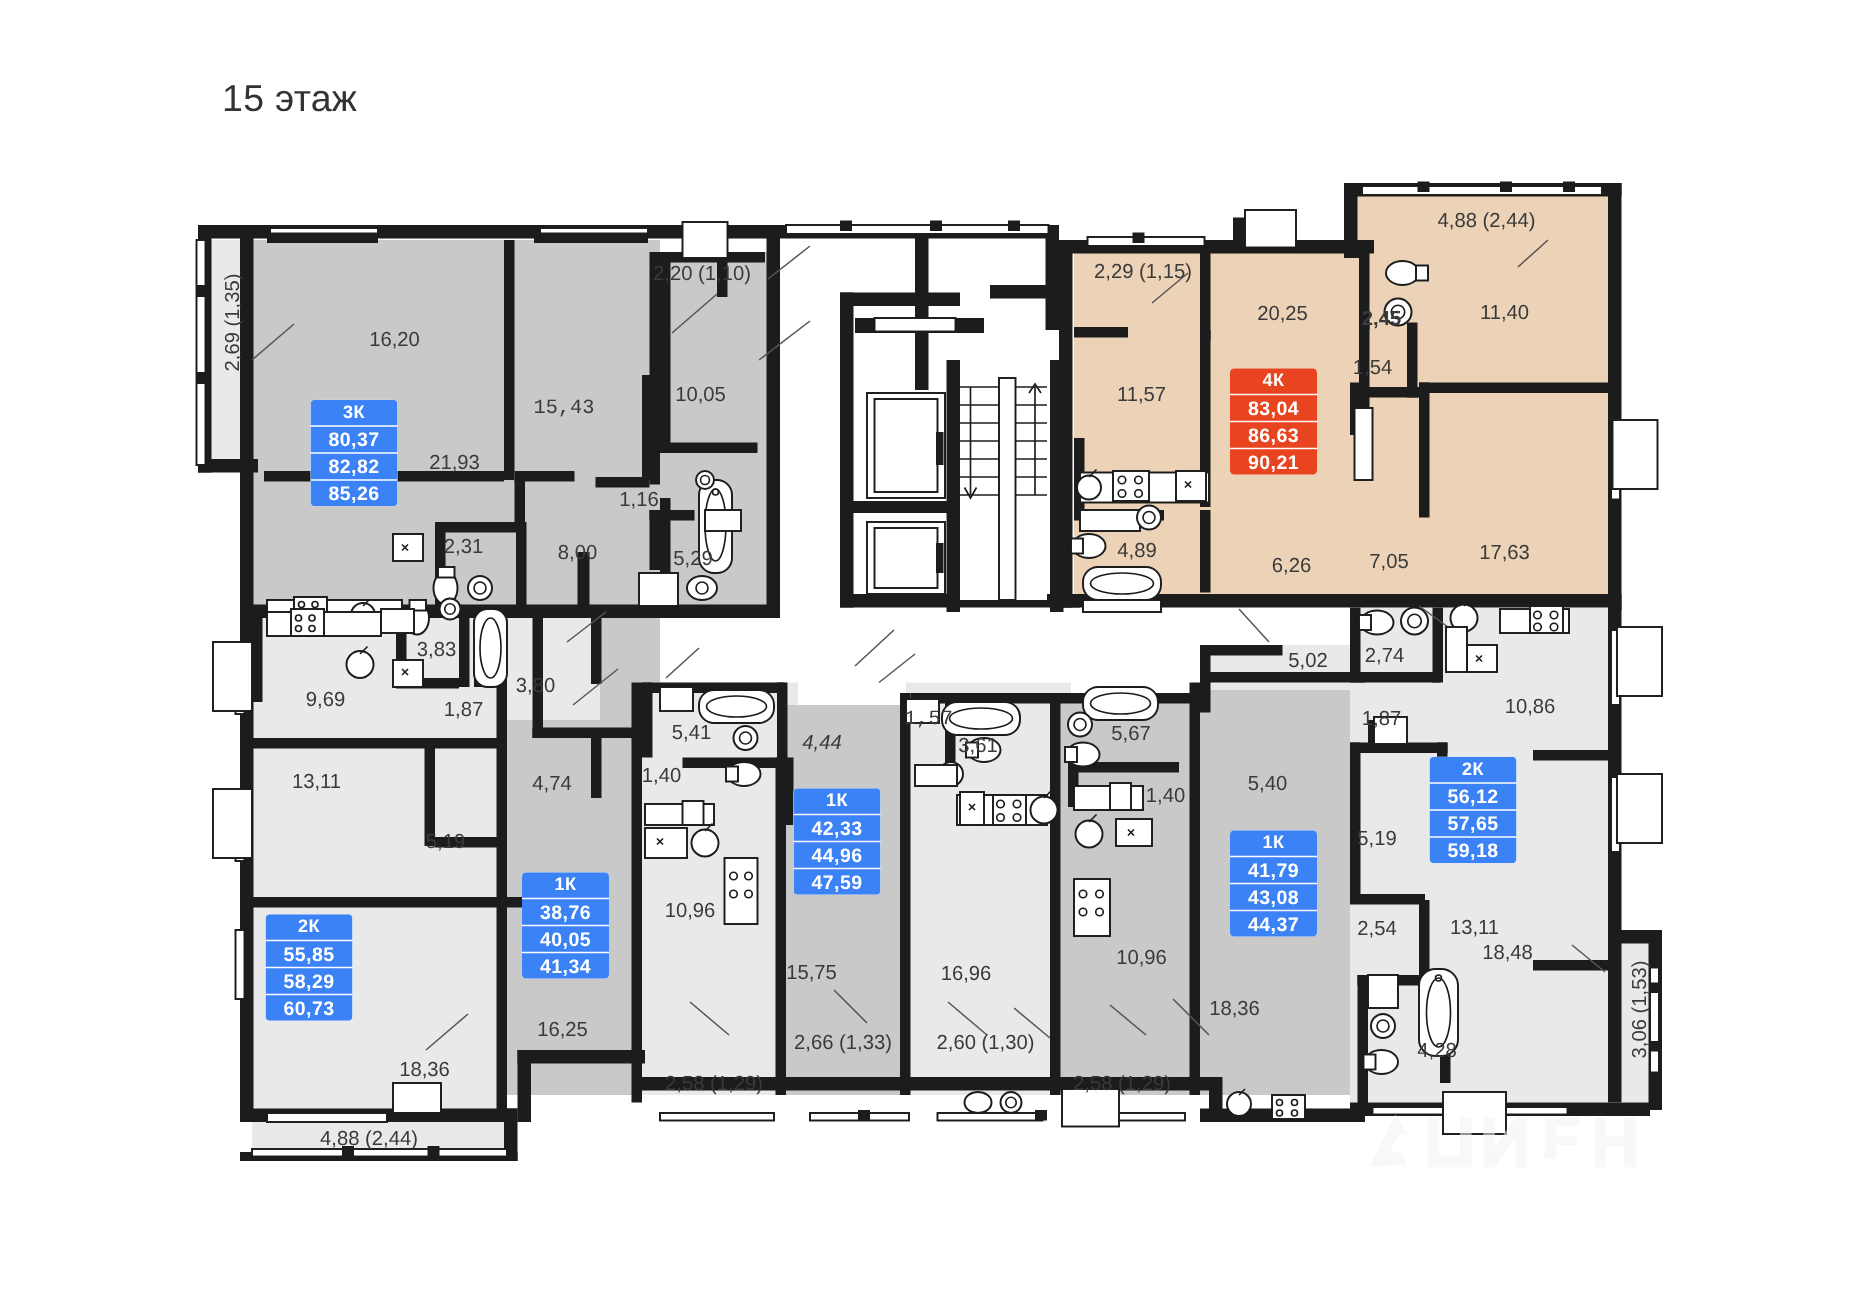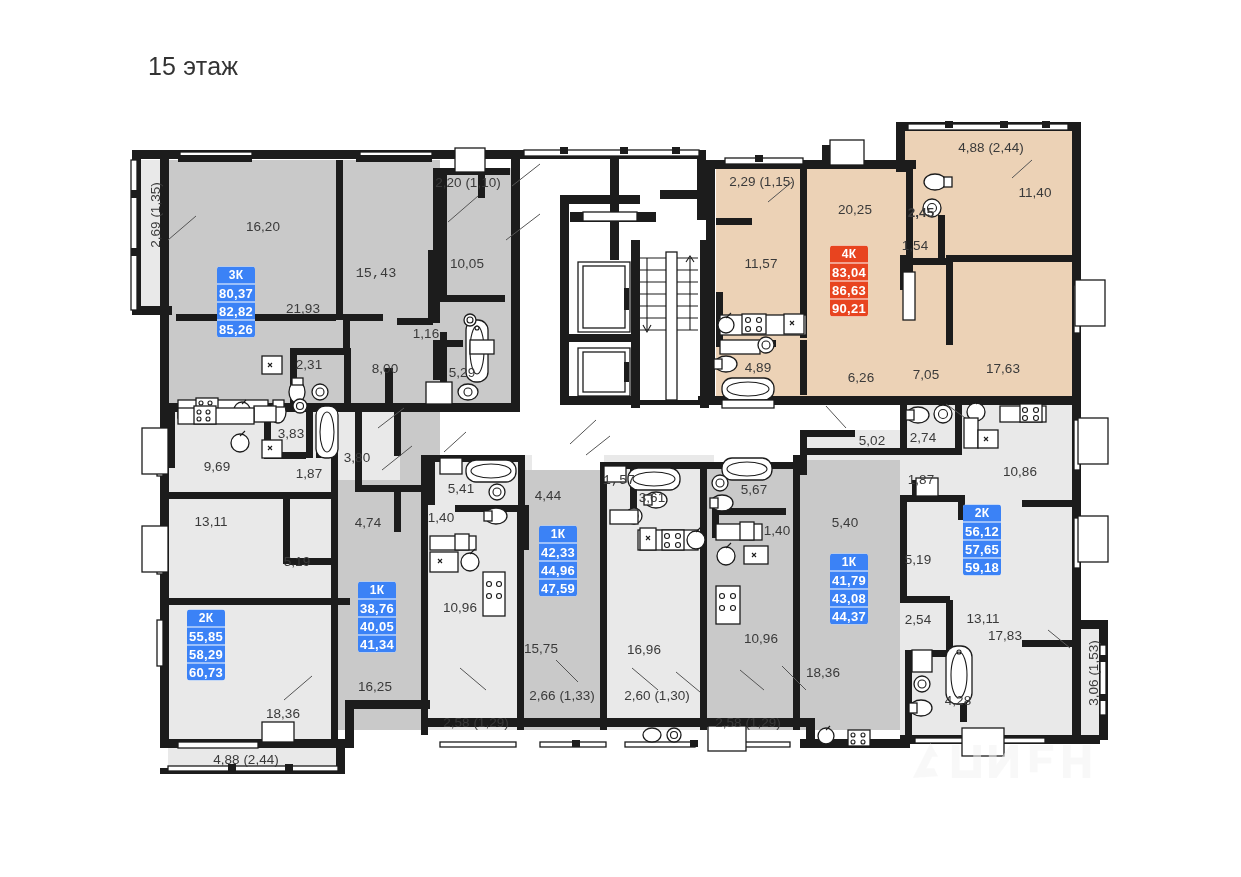--- a/index.html
+++ b/index.html
@@ -1,21 +1,21 @@
 <!DOCTYPE html>
 <html><head>
 <meta charset="utf-8">
 <style>
   html,body{margin:0;padding:0;background:#ffffff;}
   body{width:1241px;height:877px;font-family:"Liberation Sans",sans-serif;position:relative;overflow:hidden;}
   #plan{position:absolute;left:0;top:0;width:1241px;height:877px;}
   #title{position:absolute;left:148px;top:52px;font-size:25px;color:#333333;letter-spacing:.2px;}
   .lbl{position:absolute;font-size:13.5px;color:#3a3a3a;white-space:nowrap;transform:translate(-50%,-50%);}
   .lbl.v{transform:translate(-50%,-50%) rotate(-90deg);}
-  .badge{position:absolute;transform:translate(-50%,-50%);width:38px;border-radius:3px;overflow:hidden;
+  .badge{position:absolute;transform:translate(-50%,-50%);width:58px;border-radius:3px;overflow:hidden;
          display:flex;flex-direction:column;gap:1px;background:#ffffff;}
   .badge div{background:#3b82f6;color:#ffffff;font-size:13px;line-height:17px;text-align:center;font-weight:bold;letter-spacing:.3px;}
   .badge div:first-child{font-size:12px;}
   .badge.hl div{background:#e8441f;}
   #wm{position:absolute;left:905px;top:735px;width:195px;height:55px;opacity:.55;}
 </style>
 </head>
 <body>
 
 <div id="title">15 этаж</div>
@@ -552,60 +552,60 @@
     <div class="lbl" style="left: 468px; top: 182px;">2,20 (1,10)</div>
     <div class="lbl" style="left: 467px; top: 263px;">10,05</div>
     <div class="lbl" style="left: 426px; top: 333px;">1,16</div>
     <div class="lbl" style="left: 462px; top: 372px;">5,29</div>
     <div class="lbl" style="left: 762px; top: 181px;">2,29 (1,15)</div>
     <div class="lbl" style="left: 855px; top: 209px;">20,25</div>
     <div class="lbl" style="left: 761px; top: 263px;">11,57</div>
     <div class="lbl" style="left: 921px; top: 212px; font-weight: bold;">2,45</div>
     <div class="lbl" style="left: 915px; top: 245px;">1,54</div>
     <div class="lbl" style="left: 991px; top: 147px;">4,88 (2,44)</div>
-    <div class="lbl" style="left: 1003px; top: 192px; margin-left: 32px;">11,40</div>
+    <div class="lbl" style="left: 1003px; top: 208px;">11,40</div>
     <div class="lbl" style="left: 1003px; top: 368px;">17,63</div>
     <div class="lbl" style="left: 758px; top: 367px;">4,89</div>
     <div class="lbl" style="left: 861px; top: 377px;">6,26</div>
     <div class="lbl" style="left: 926px; top: 374px;">7,05</div>
     <div class="lbl" style="left: 291px; top: 433px;">3,83</div>
     <div class="lbl" style="left: 309px; top: 473px;">1,87</div>
     <div class="lbl" style="left: 357px; top: 457px;">3,80</div>
     <div class="lbl" style="left: 217px; top: 466px;">9,69</div>
     <div class="lbl" style="left: 211px; top: 521px;">13,11</div>
     <div class="lbl" style="left: 297px; top: 561px;">5,19</div>
     <div class="lbl" style="left: 368px; top: 522px;">4,74</div>
     <div class="lbl" style="left: 283px; top: 713px;">18,36</div>
     <div class="lbl" style="left: 375px; top: 686px;">16,25</div>
     <div class="lbl" style="left: 246px; top: 759px;">4,88 (2,44)</div>
     <div class="lbl" style="left: 461px; top: 488px;">5,41</div>
     <div class="lbl" style="left: 441px; top: 517px;">1,40</div>
     <div class="lbl" style="left: 460px; top: 607px;">10,96</div>
     <div class="lbl" style="left: 476px; top: 722px;">2,58 (1,29)</div>
-    <div class="lbl" style="left: 548px; top: 495px;">4,44</div>
+    <div class="lbl" style="left: 548px; top: 495px; font-style: italic;">4,44</div>
     <div class="lbl" style="left: 541px; top: 648px;">15,75</div>
     <div class="lbl" style="left: 562px; top: 695px;">2,66 (1,33)</div>
     <div class="lbl" style="left: 619px; top: 480px; font-family: Liberation Mono, monospace;">1,57</div>
     <div class="lbl" style="left: 652px; top: 497px;">3,61</div>
     <div class="lbl" style="left: 644px; top: 601px; margin-top: 48px;">16,96</div>
     <div class="lbl" style="left: 657px; top: 695px;">2,60 (1,30)</div>
     <div class="lbl" style="left: 754px; top: 489px;">5,67</div>
     <div class="lbl" style="left: 777px; top: 530px;">1,40</div>
     <div class="lbl" style="left: 761px; top: 638px;">10,96</div>
     <div class="lbl" style="left: 748px; top: 722px;">2,58 (1,29)</div>
     <div class="lbl" style="left: 845px; top: 522px;">5,40</div>
     <div class="lbl" style="left: 823px; top: 672px;">18,36</div>
     <div class="lbl" style="left: 872px; top: 440px;">5,02</div>
     <div class="lbl" style="left: 923px; top: 437px;">2,74</div>
     <div class="lbl" style="left: 921px; top: 479px;">1,87</div>
     <div class="lbl" style="left: 1020px; top: 471px;">10,86</div>
     <div class="lbl" style="left: 918px; top: 559px;">5,19</div>
     <div class="lbl" style="left: 983px; top: 618px;">13,11</div>
     <div class="lbl" style="left: 918px; top: 619px;">2,54</div>
-    <div class="lbl" style="left: 1005px; top: 635px;">17,83</div>
+    <div class="lbl" style="left: 1005px; top: 635px;">18,48</div>
     <div class="lbl" style="left: 958px; top: 700px;">4,28</div>
     <div class="lbl v" style="left: 1093px; top: 673px;">3,06 (1,53)</div>
   </div>
 
 <svg id="wm" viewBox="0 0 200 56" xmlns="http://www.w3.org/2000/svg">
   <g fill="#f4f4f4">
     <path d="M8 44 L26 8 L34 22 L28 22 L22 34 L30 34 L34 42 Z"></path>
     <path d="M48 10 h8 v26 h14 v-26 h8 v34 h-30 z"></path>
     <path d="M86 10 h8 v20 l14 -20 h8 v34 h-8 v-20 l-14 20 h-8 z"></path>
     <path d="M128 10 h24 v6 h-16 v7 h14 v6 h-14 v9 h-8 z"></path>

